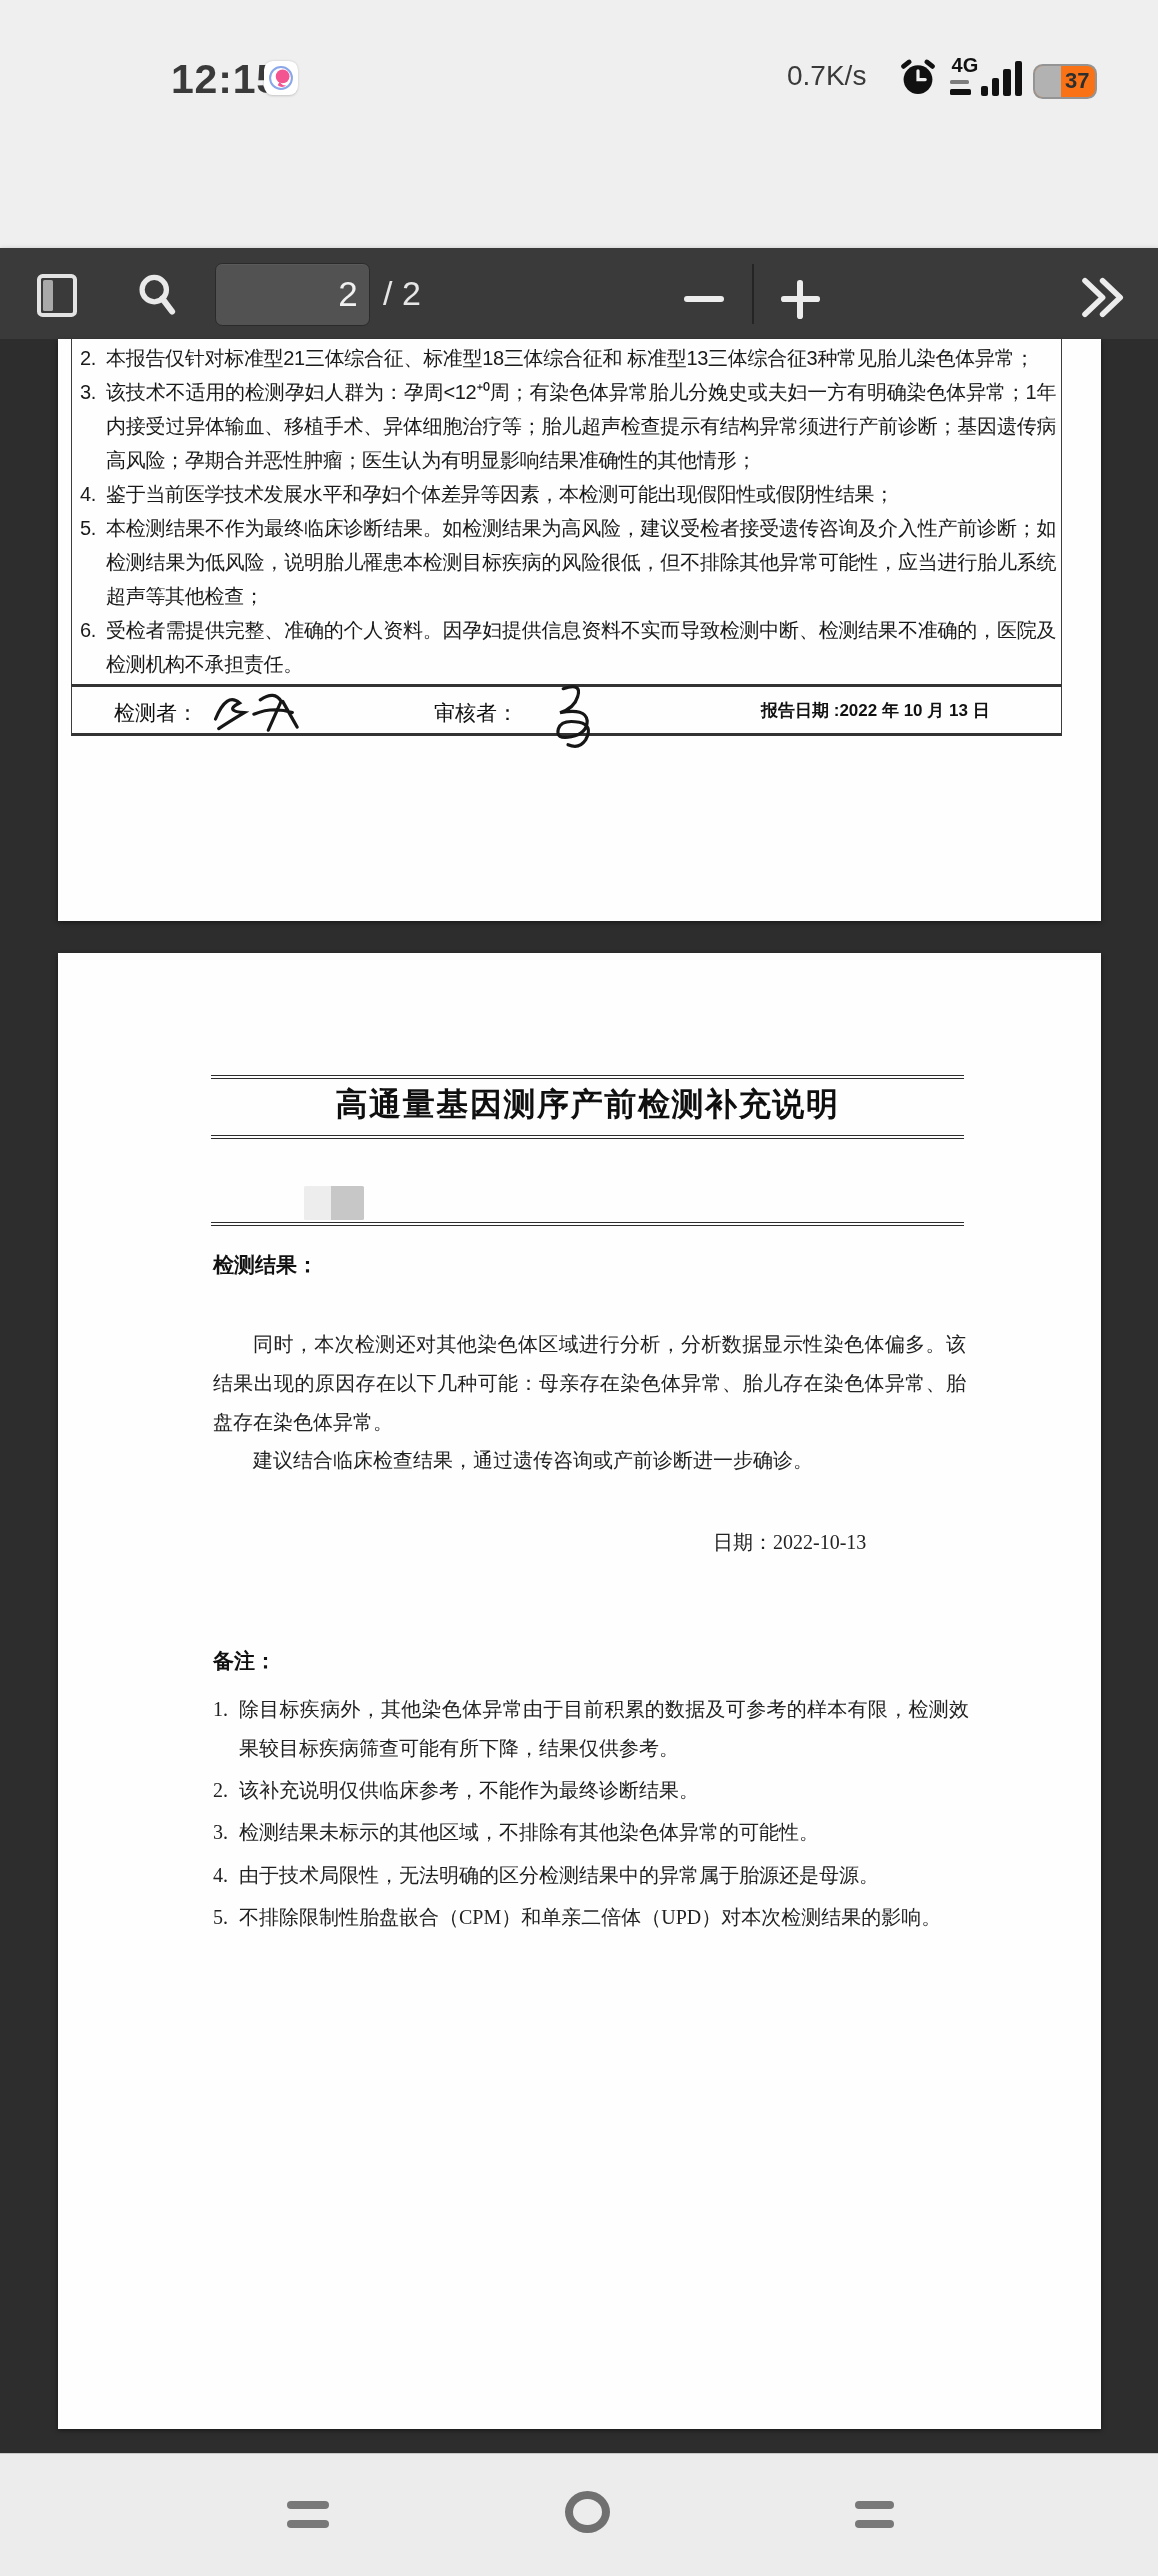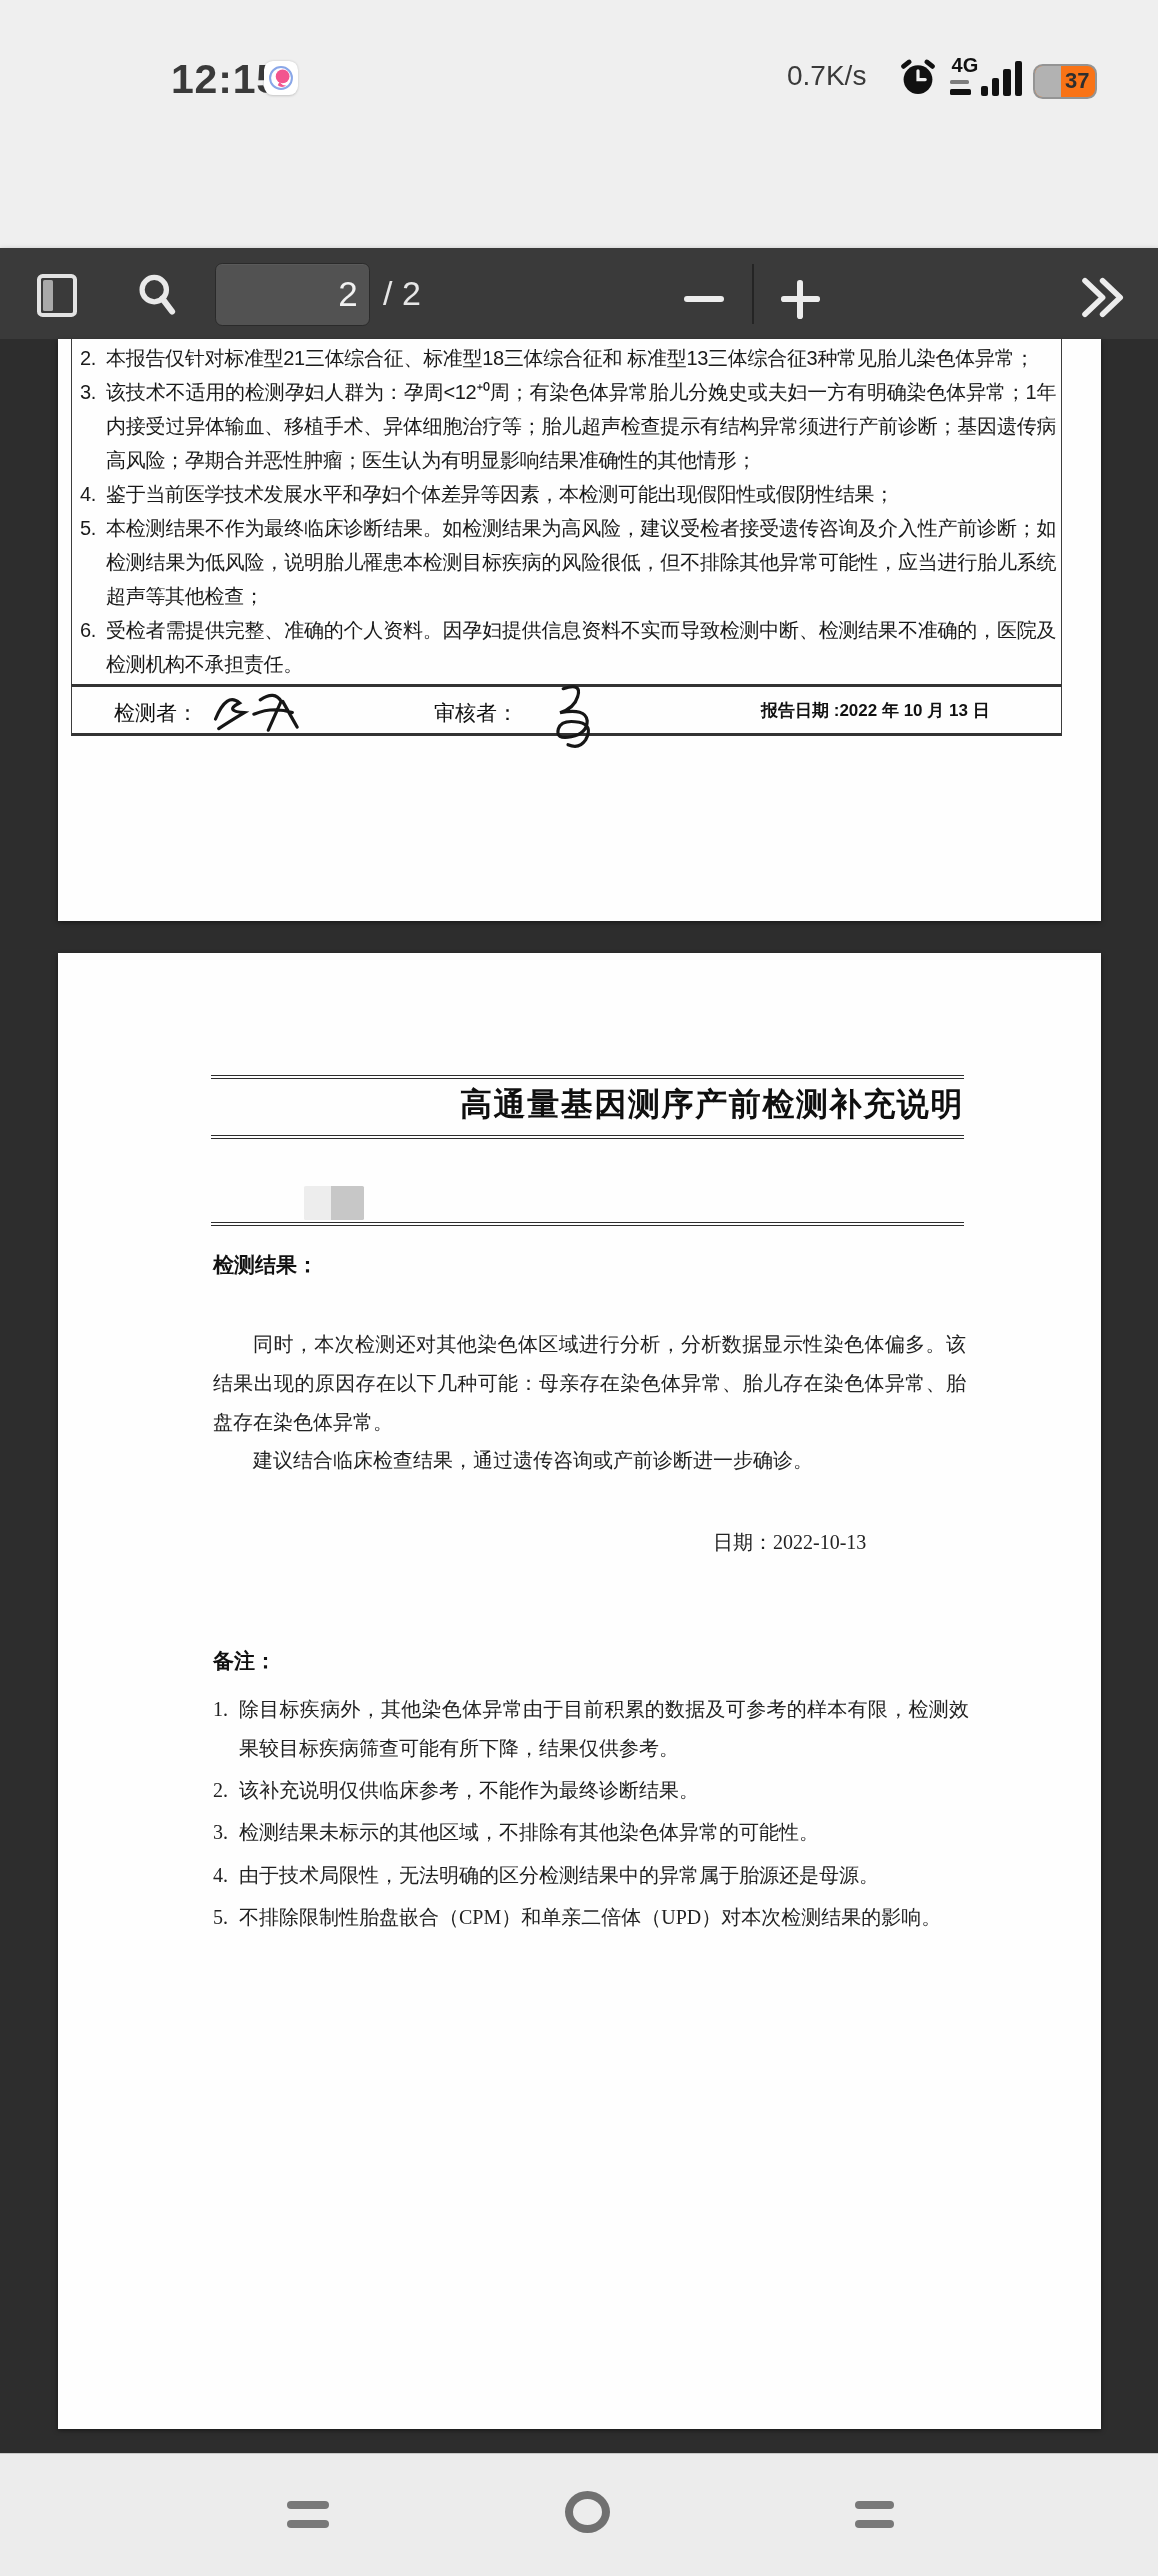--- a/index.html
+++ b/index.html
@@ -65,21 +65,21 @@
   .p1item .t{flex:1;text-align:justify;}
   .sigbox{position:absolute;left:13px;top:345px;width:991px;height:52px;box-sizing:border-box;
           border:1.6px solid #3d3d3d;border-top:3.2px solid #333;border-bottom:3.2px solid #333;}
   .sigbox .lbl{position:absolute;top:12px;font-size:21px;color:#111;}
   .sigbox .date{position:absolute;left:689px;top:12px;font-size:17px;font-weight:600;color:#111;}
   .sig-svg{position:absolute;overflow:visible;}
 
   
   .rule{position:absolute;left:153px;width:753px;height:2.4px;border-top:1.6px solid #2d2d2d;
         border-bottom:0.8px solid #2d2d2d;}
-  .p2title{position:absolute;left:153px;top:130px;width:753px;text-align:right;font-size:32px;
+  .p2title{position:absolute;left:153px;top:130px;width:753px;text-align:center;font-size:32px;
            font-weight:700;color:#0f0f0f;letter-spacing:1.6px;}
   .inforow{position:absolute;top:219px;left:0;width:100%;height:32px;
            font-family:"Liberation Serif",serif;font-size:19.3px;color:#1a1a1a;}
   .inforow .f{position:absolute;top:0;}
   .redact{position:absolute;left:246px;top:233px;width:60px;height:34px;border-radius:1.6px;
           background:linear-gradient(to right,#ededed 0 45%,#c7c7c7 45%);}
   .h-sec{position:absolute;left:155px;font-size:21px;font-weight:700;color:#111;}
   .para{position:absolute;left:155px;width:753px;font-family:"Liberation Serif",serif;font-size:20px;
         line-height:39px;color:#222;text-align:justify;text-indent:2em;}
   .dateline{position:absolute;left:655px;top:576px;font-family:"Liberation Serif",serif;font-size:20px;color:#222;}

